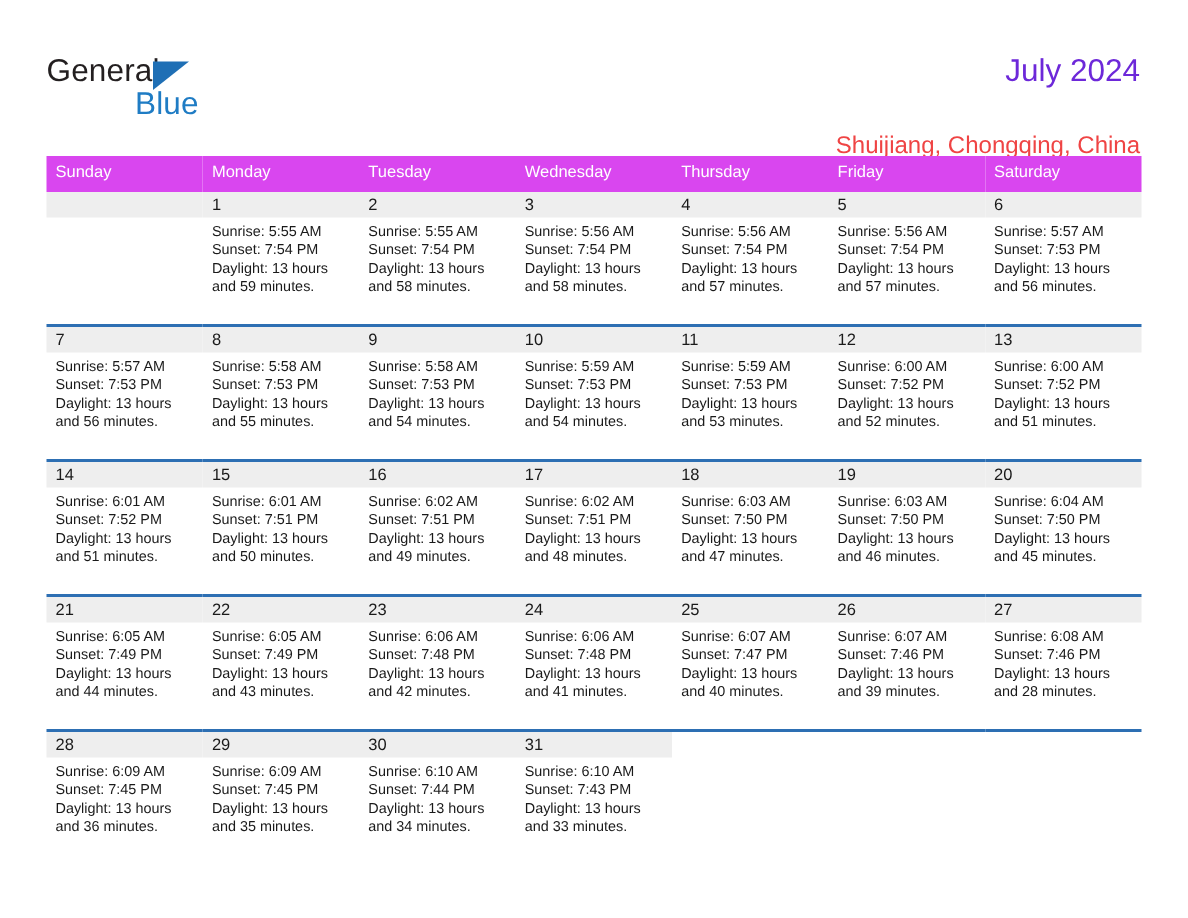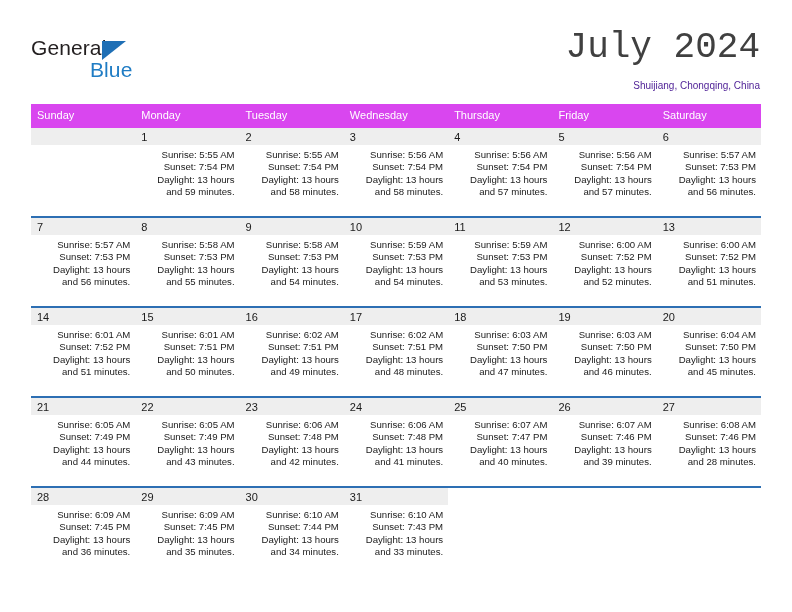--- a/index.html
+++ b/index.html
@@ -65,30 +65,29 @@
     line-height: 24px;
   }
 
   .title-block {
     position: absolute;
     right: 32px;
     top: 31px;
     text-align: right;
   }
   .cal-title {
-    font-size: 36px;
-    color: #404040;
+    font-size: 21px;
+    color: #6d28d9;
     line-height: 34px;
     white-space: nowrap;
-    font-family: Liberation Mono, monospace;
   }
   .cal-subtitle {
-    margin-top: 12px;
-    font-size: 10px;
-    color: #4c1d95;
+    margin-top: 24px;
+    font-size: 16px;
+    color: #ef4444;
     line-height: 17px;
     white-space: nowrap;
   }
 
   
   .calendar {
     position: absolute;
     left: 31px;
     top: 104px;
     width: 730px;
@@ -130,21 +129,20 @@
     color: #1a1a1a;
   }
   .daycell.empty .daynum-band {
     background: #eeeeee;
   }
   .dayinfo {
     padding: 4px 5px 0 6px;
     font-size: 9.6px;
     line-height: 12.4px;
     color: #1a1a1a;
-    text-align: right;
   }
   .dayinfo div {
     white-space: nowrap;
   }
   .trailing-blank .daynum-band {
     background: #ffffff;
   }
 </style>
 </head>
 <body>

